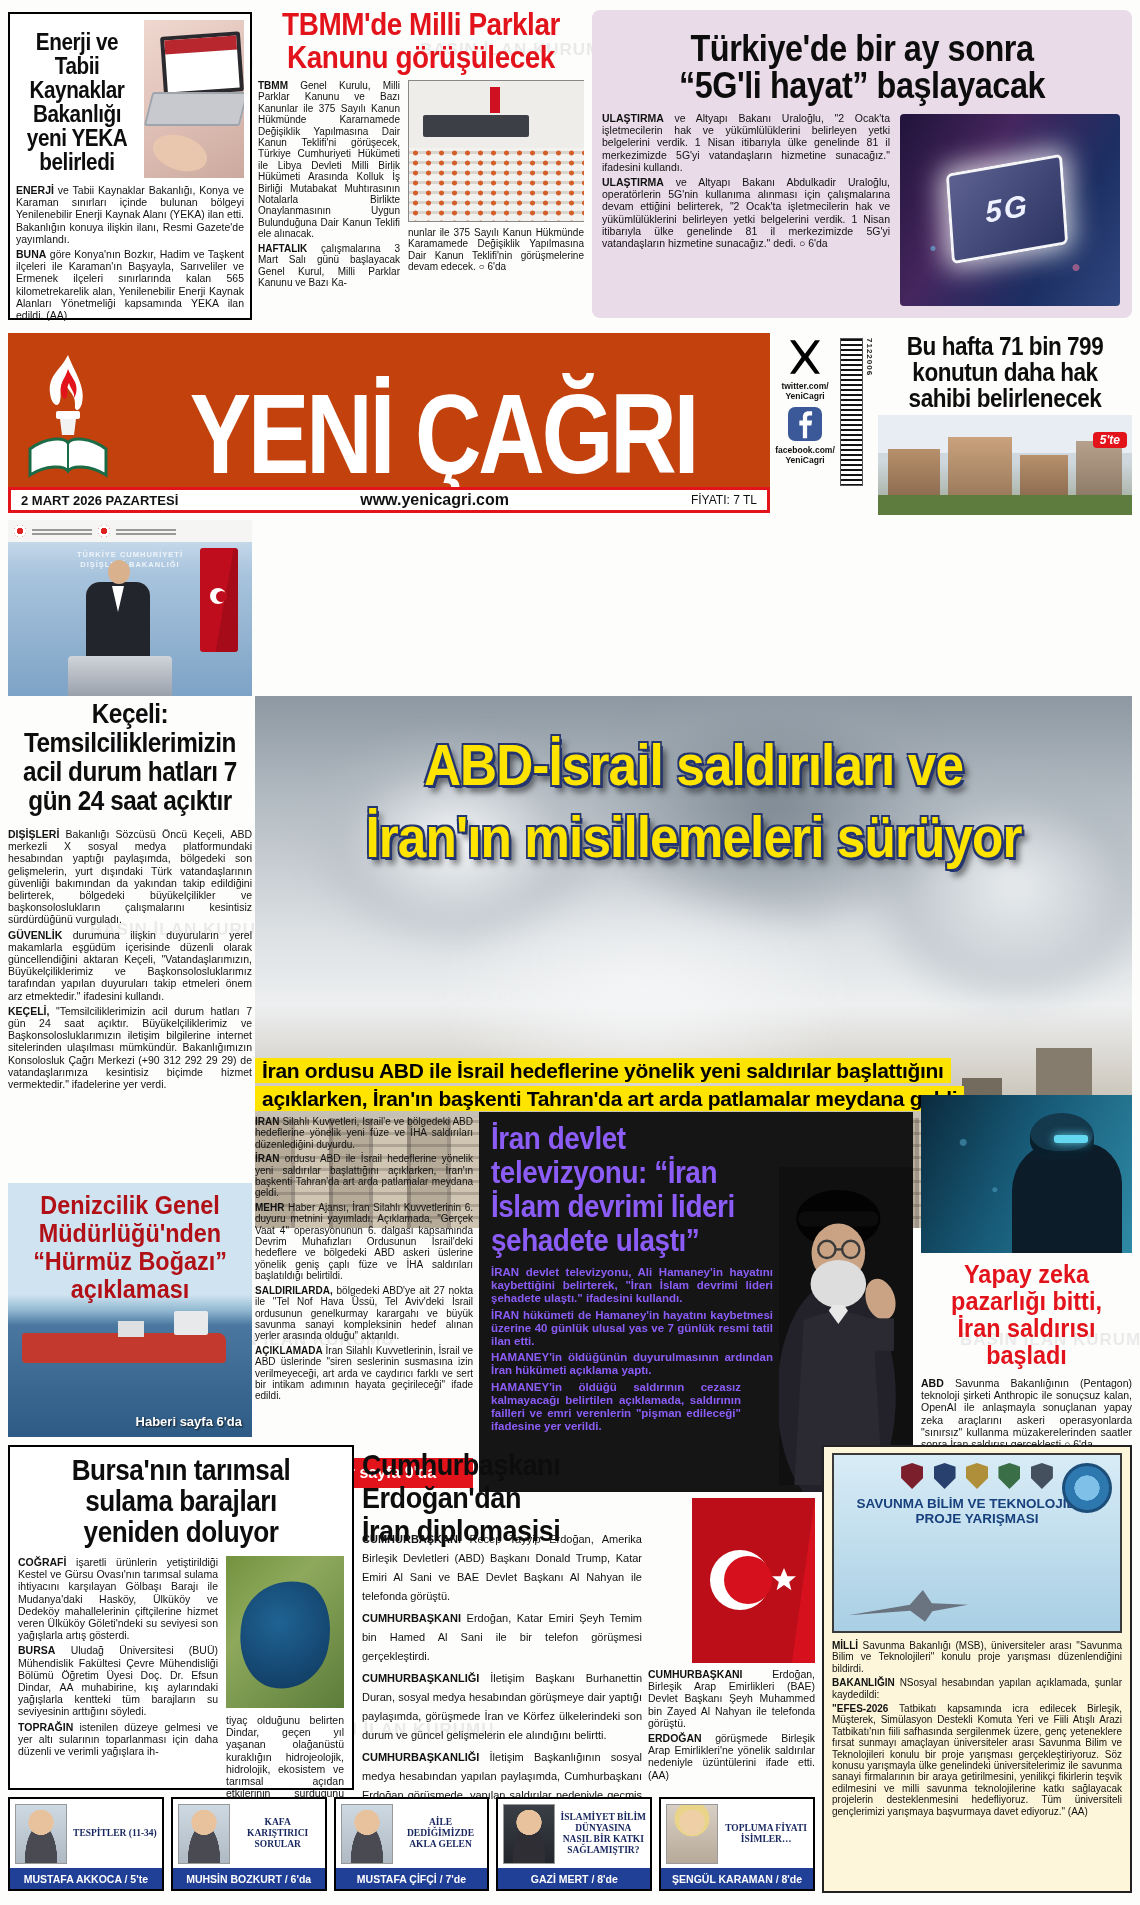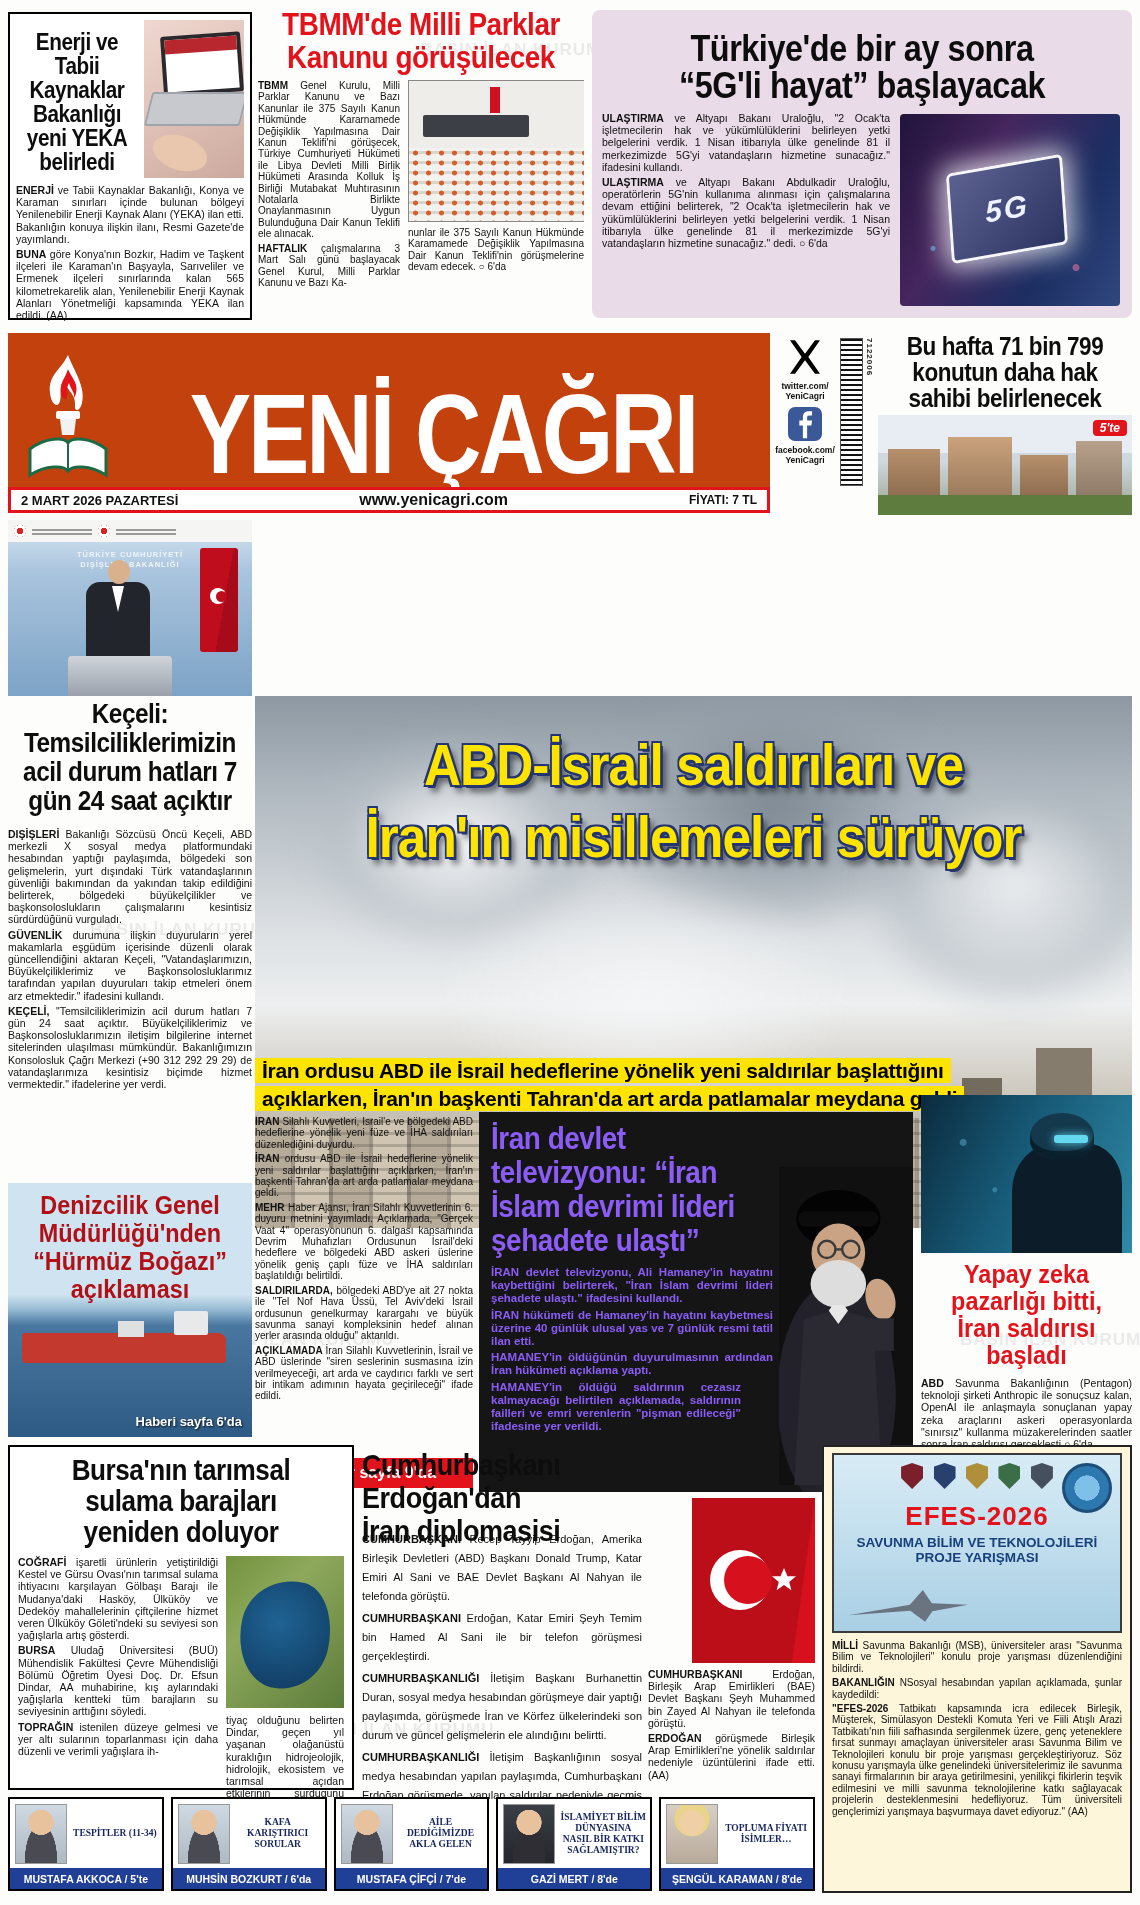--- a/index.html
+++ b/index.html
@@ -32,21 +32,21 @@
   .fivegbox{background:#e9dbe8;border-radius:8px;padding:20px 10px;box-sizing:border-box;}
   .masthead{background:#c2410c;display:flex;align-items:flex-end;}
   .mast-title{flex:1;text-align:center;color:#fff;font-weight:900;font-size:92px;
               letter-spacing:-3px;transform:scale(1.0,1.22);transform-origin:center;}
   .datebar{border:3px solid #e3131b;background:#fff;display:flex;align-items:center;
            justify-content:space-between;padding:0 10px;box-sizing:border-box;}
   .redbanner{background:#e3131b;color:#fff;font-weight:800;font-size:16px;
              display:flex;align-items:center;justify-content:center;}
   .tvbox{background:#151515;color:#8b5cf6;padding:10px 12px;box-sizing:border-box;overflow:hidden;}
   .badge{background:#e3131b;color:#fff;font-weight:800;font-style:italic;font-size:12px;
-         padding:1px 7px;border-radius:4px;}
+         padding:1px 7px;border-radius:4px;margin-top:12px;}
   .denbox{background:linear-gradient(180deg,#cfe3f0 0%,#cfe3f0 44%,#93b9d2 50%,#49779f 56%,#2e5b85 100%);
           overflow:hidden;box-sizing:border-box;}
   .bursabox{border:2px solid #000;background:#fff;padding:8px;box-sizing:border-box;}
   .efesbox{border:2px solid #222;background:#fdf6da;padding:6px 8px;box-sizing:border-box;overflow:hidden;}
   .efesbanner{background:linear-gradient(180deg,#d8ecf6,#a9cfe4);border:2px solid #3a3a3a;
               position:relative;box-sizing:border-box;padding-top:8px;}
   .shield{display:inline-block;width:22px;height:26px;margin:0 3px;
           clip-path:polygon(50% 0,100% 14%,100% 58%,50% 100%,0 58%,0 14%);}
   .colbox{flex:1;border:2px solid #000;background:#fff;position:relative;
           padding:5px 4px 26px 5px;display:flex;gap:5px;box-sizing:border-box;}
@@ -244,21 +244,21 @@
     </div>
   </div>
   <div class="abs" style="left:840px;top:338px;width:34px;height:148px;display:flex;gap:2px">
     <div class="barcode" style="width:22px;height:146px"></div>
     <div class="vtext">7122006</div>
   </div>
 
   <div class="abs datebar" style="left:8px;top:487px;width:762px;height:26px">
     <span style="font-size:13px;font-weight:700">2 MART 2026 PAZARTESİ</span>
     <span style="font-size:16px;font-weight:700">www.yenicagri.com</span>
-    <span style="font-size:12px;font-weight:700">FİYATI: 7 TL</span>
+    <span style="font-size:12px;font-weight:400">FİYATI: 7 TL</span>
   </div>
 
   <div class="abs" style="left:878px;top:333px;width:254px;height:182px">
     <div class="h-black cond" style="font-size:25px;line-height:26px">Bu hafta 71 bin 799 konutun daha hak sahibi belirlenecek</div>
     <div class="ph-city" style="width:254px;height:100px;margin-top:4px">
       <div class="cityb" style="left:10px;width:52px;height:48px"></div>
       <div class="cityb" style="left:70px;width:64px;height:60px;background:linear-gradient(#caa27c,#9a7a5c)"></div>
       <div class="cityb" style="left:142px;width:48px;height:42px"></div>
       <div class="cityb" style="left:198px;width:46px;height:56px;background:linear-gradient(#b7a18c,#8d7a66)"></div>
       <div class="citybg"></div>
@@ -410,21 +410,20 @@
   <div class="abs efesbox" style="left:822px;top:1445px;width:310px;height:448px">
     <div class="efesbanner" style="height:180px">
       <div style="text-align:center">
         <span class="shield" style="background:#7a1f2b"></span>
         <span class="shield" style="background:#28406e"></span>
         <span class="shield" style="background:#b08f3a"></span>
         <span class="shield" style="background:#3a6e46"></span>
         <span class="shield" style="background:#44505e"></span>
       </div>
       <div style="position:absolute;right:8px;top:8px;width:44px;height:44px;border-radius:50%;border:3px solid #1d4e7a;background:radial-gradient(circle,#7fc0e8 0 40%,#2e78b0 41%)"></div>
-      <div style="text-align:center;font-weight:900;font-size:26px;letter-spacing:1px;color:#e3131b;margin-top:8px">EFES-2026</div>
       <div style="text-align:center;font-weight:800;font-size:13.5px;color:#17407c;margin-top:3px">SAVUNMA BİLİM VE TEKNOLOJİLERİ</div>
       <div style="text-align:center;font-weight:800;font-size:13.5px;color:#17407c">PROJE YARIŞMASI</div>
       <svg class="jet" style="position:absolute;left:14px;bottom:6px" width="120" height="36" viewBox="0 0 120 36">
         <polygon points="0,22 62,16 76,2 84,16 120,20 84,24 76,34 62,22" fill="#6a7480" transform="rotate(-4 60 18)"></polygon>
       </svg>
     </div>
     <div class="f10" style="margin-top:7px">
       <p class="bp"><b>MİLLİ</b><span> Savunma Bakanlığı (MSB), üniversiteler arası "Savunma Bilim ve Teknolojileri" konulu proje yarışması düzenlendiğini bildirdi.</span></p>
       <p class="bp"><b>BAKANLIĞIN</b><span> NSosyal hesabından yapılan açıklamada, şunlar kaydedildi:</span></p>
       <p class="bp"><b>"EFES-2026</b><span> Tatbikatı kapsamında icra edilecek Birleşik, Müşterek, Simülasyon Destekli Komuta Yeri ve Fiili Atışlı Arazi Tatbikatı'nın fiili safhasında sergilenmek üzere, genç yeteneklere fırsat sunmayı amaçlayan üniversiteler arası Savunma Bilim ve Teknolojileri konulu bir proje yarışması gerçekleştiriyoruz. Söz konusu yarışmayla ülke genelindeki üniversitelerimiz ile savunma sanayi firmalarının bir araya getirilmesini, yenilikçi fikirlerin teşvik edilmesini ve milli savunma teknolojilerine katkı sağlayacak projelerin desteklenmesini hedefliyoruz. Tüm üniversiteli gençlerimizi yarışmaya başvurmaya davet ediyoruz." (AA)</span></p>

